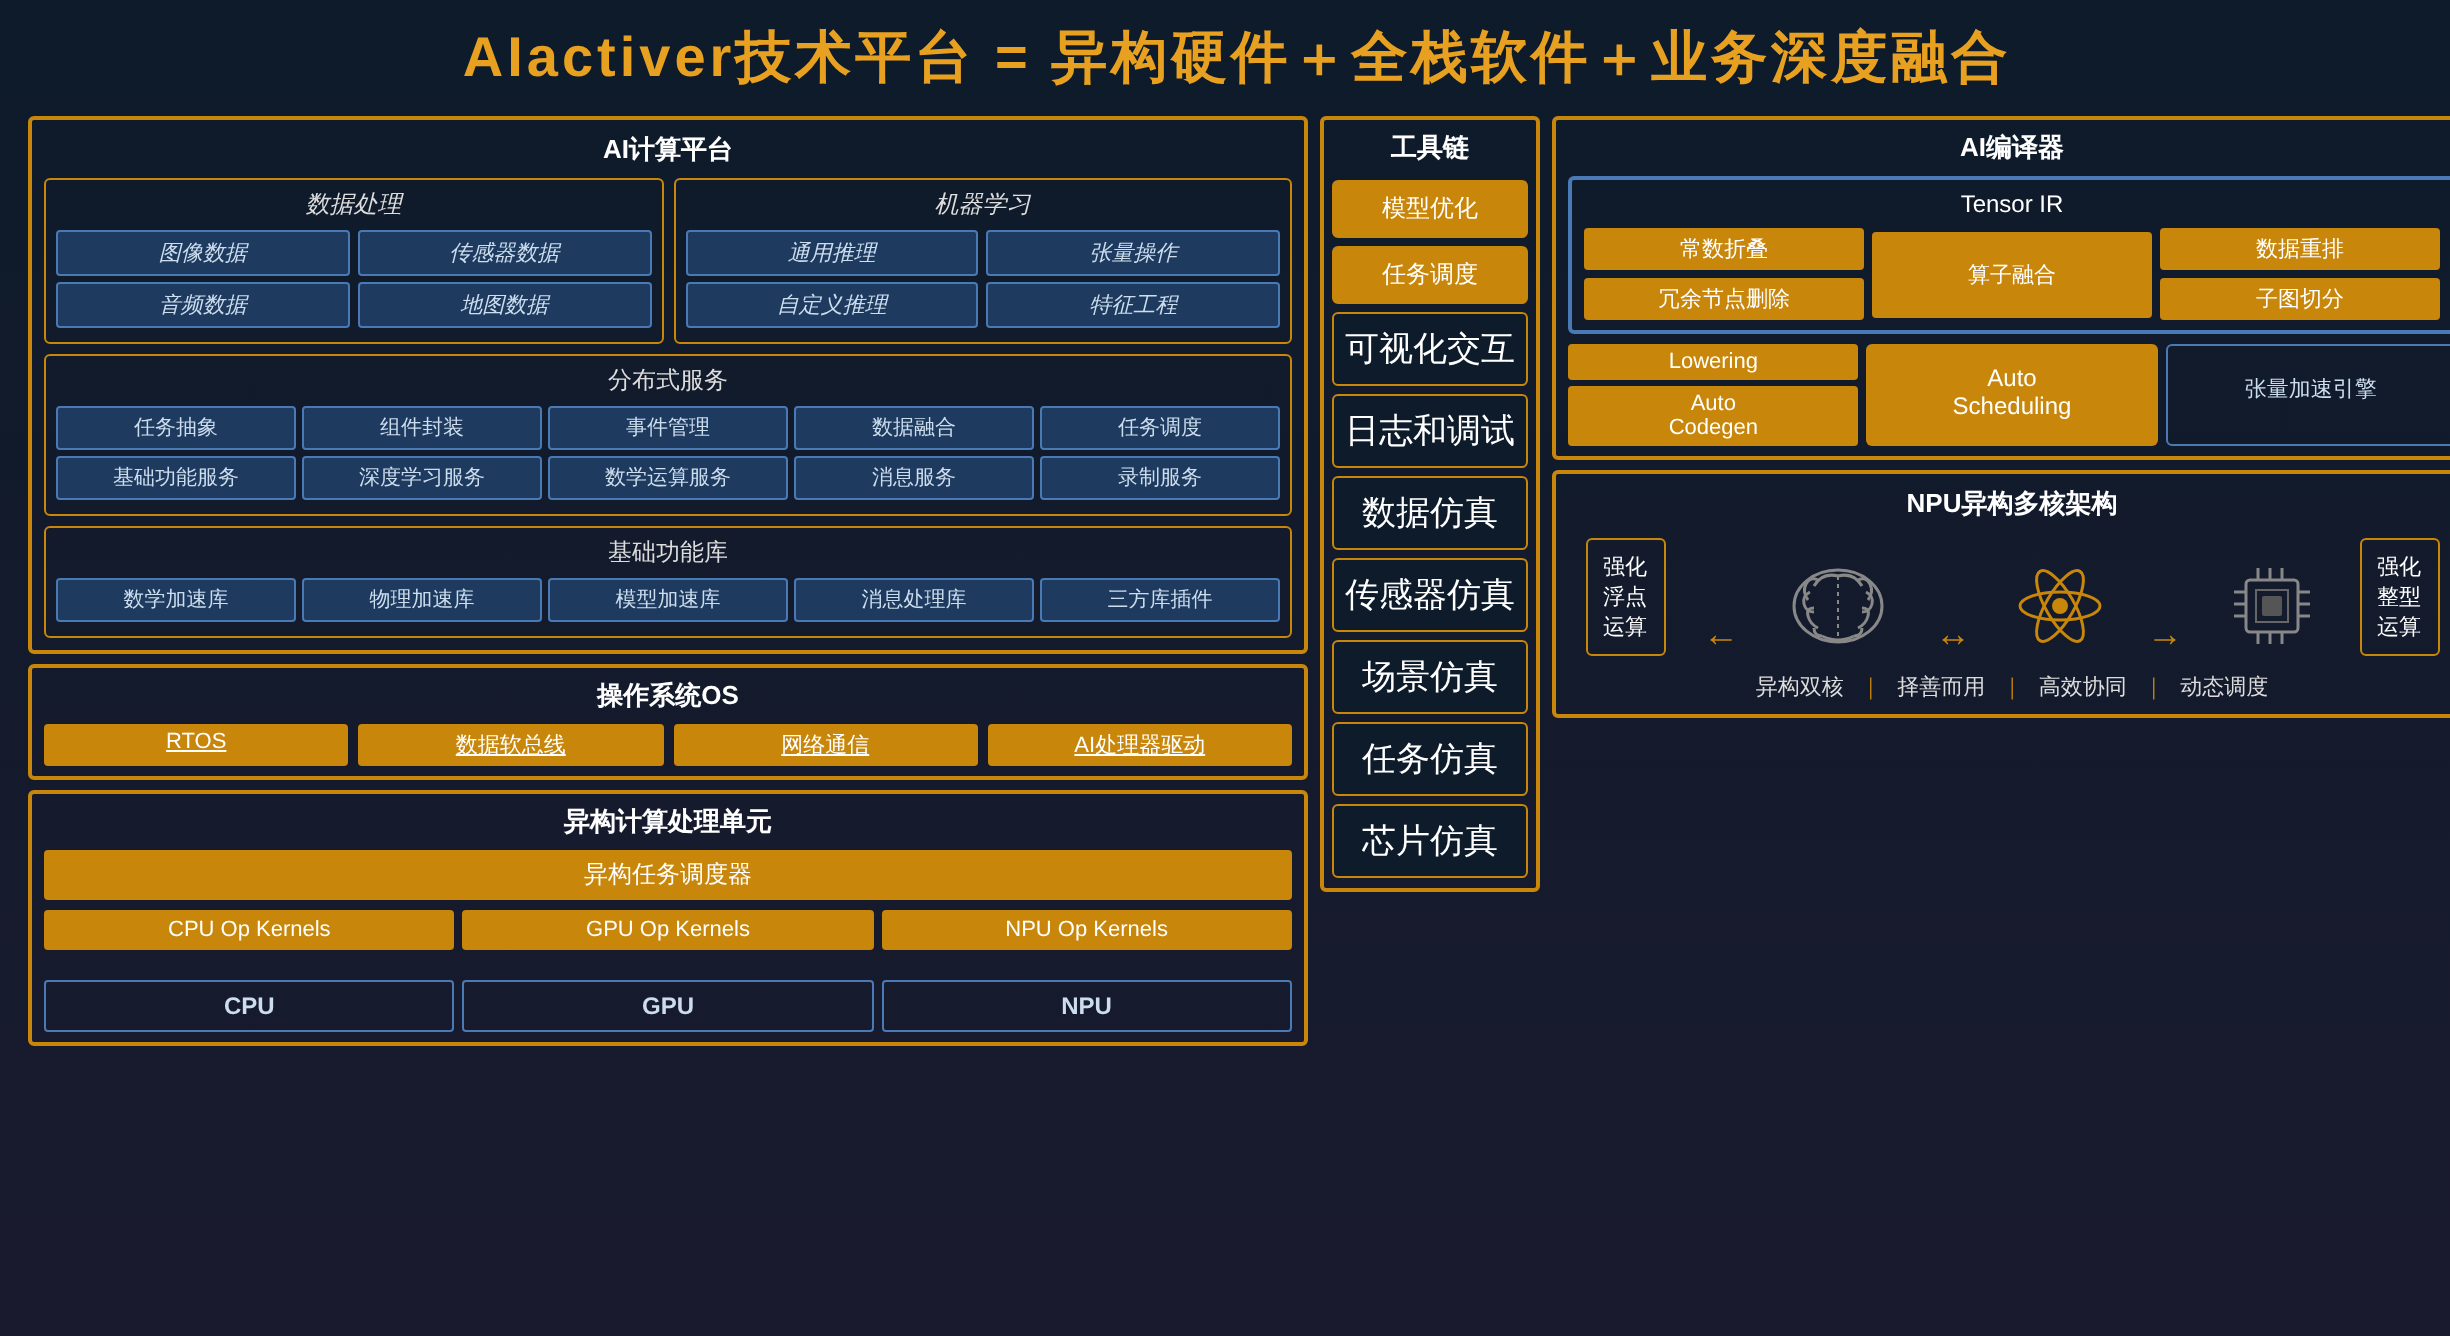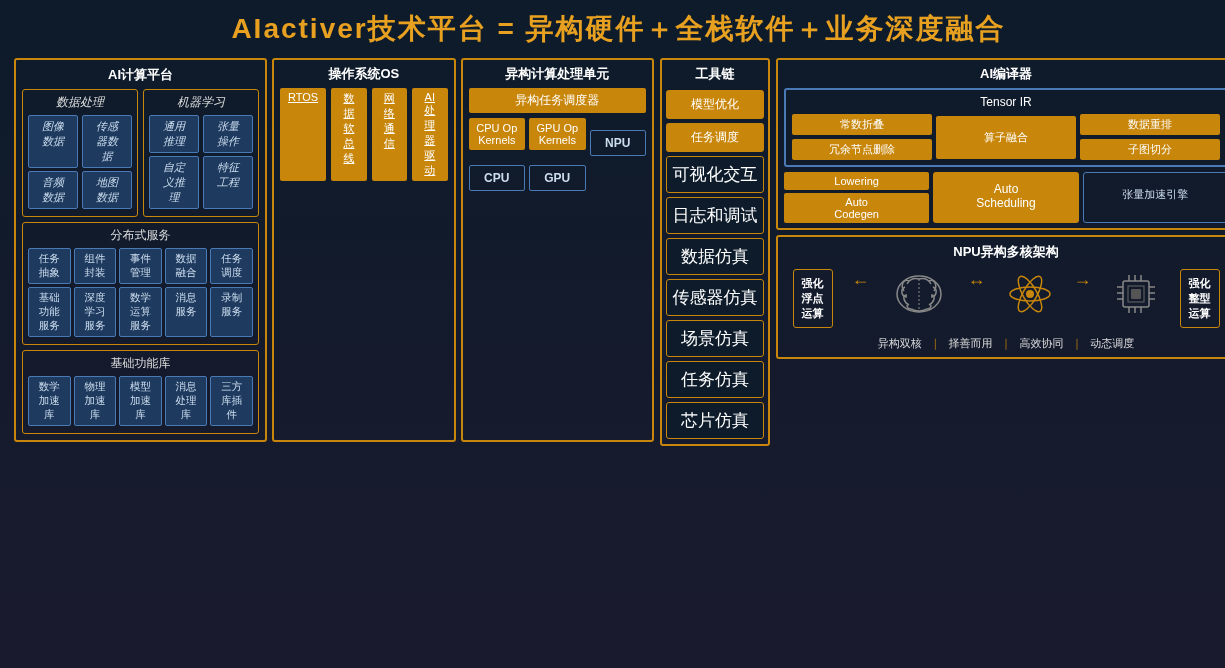--- a/index.html
+++ b/index.html
@@ -21,21 +21,21 @@
       text-align: center;
       font-size: 28px;
       font-weight: bold;
       color: #e8a020;
       margin-bottom: 10px;
       letter-spacing: 2px;
     }
     
     .left-col {
       display: flex;
-      flex-direction: row;
+      flex-direction: column;
       gap: 5px;
     }
     
     .right-col {
       display: flex;
       flex-direction: column;
       gap: 5px;
     }
     .section-title {
       text-align: center;
@@ -239,25 +239,24 @@
     }
     .npu-title {
       text-align: center;
       font-size: 13px;
       font-weight: bold;
       color: #fff;
       margin-bottom: 8px;
     }
     .npu-arch-row {
       display: flex;
-      align-items: flex-start;
+      align-items: flex-end;
       justify-content: space-around;
       gap: 6px;
       margin-bottom: 8px;
-      font-weight: bold;
     }
     .npu-label-box {
       border: 1.5px solid #c8860a;
       border-radius: 3px;
       text-align: center;
       font-size: 11px;
       color: #fff;
       padding: 6px 8px;
       white-space: nowrap;
     }
@@ -397,20 +396,21 @@
         <div class="hetero-inner">
           <div class="hetero-col">
             <div class="btn-orange">CPU Op Kernels</div>
             <div class="btn-blue-outline">CPU</div>
           </div>
           <div class="hetero-col">
             <div class="btn-orange">GPU Op Kernels</div>
             <div class="btn-blue-outline">GPU</div>
           </div>
           <div class="hetero-col">
+            <div class="btn-orange">NPU Op Kernels</div>
             <div class="btn-blue-outline">NPU</div>
           </div>
         </div>
       </div>
     </div>
 
     <div>
       <div class="toolchain-box">
         <div class="toolchain-title">工具链</div>
         <div class="tool-item-gold">模型优化</div>

